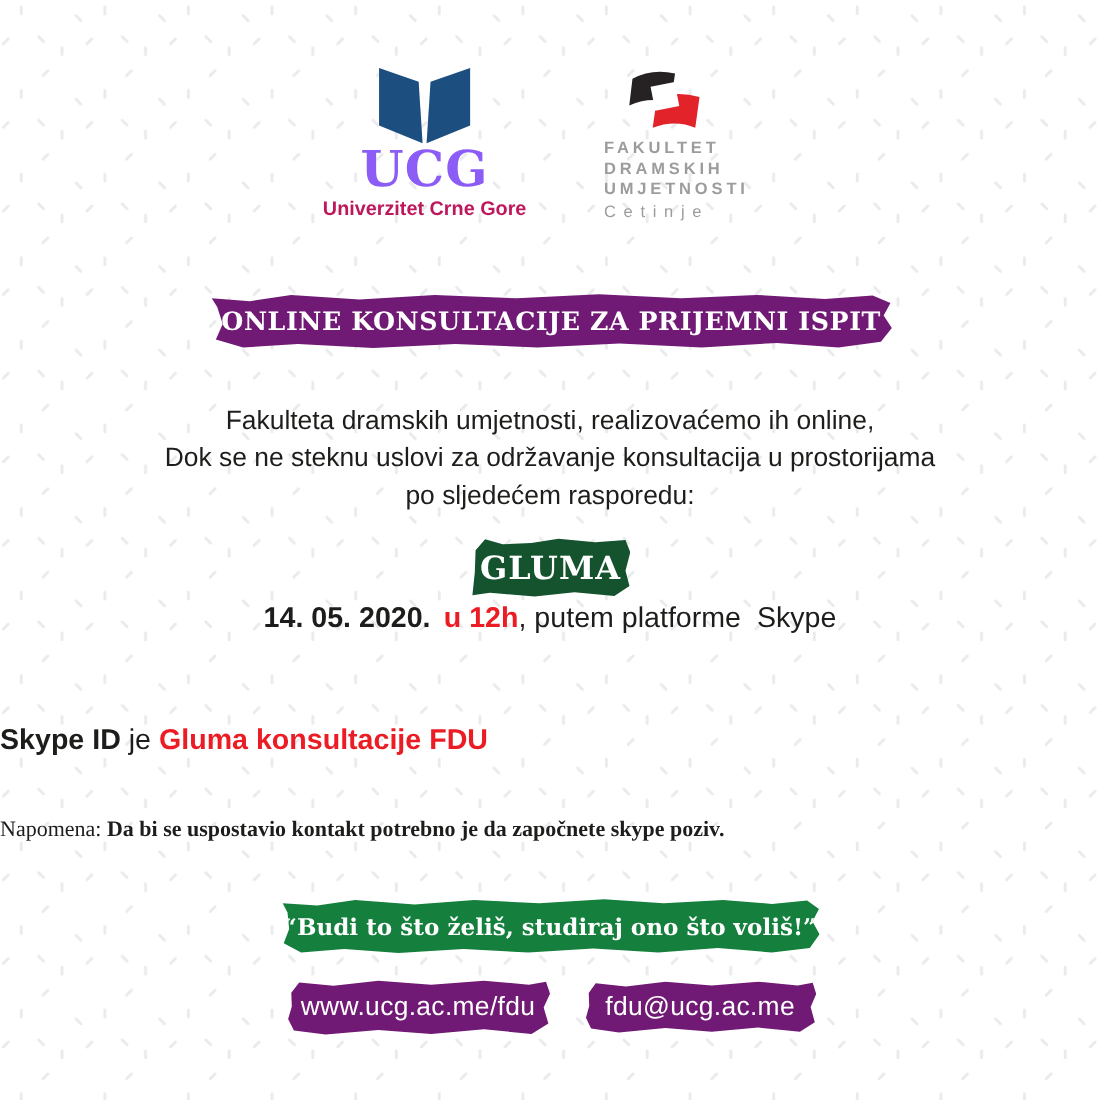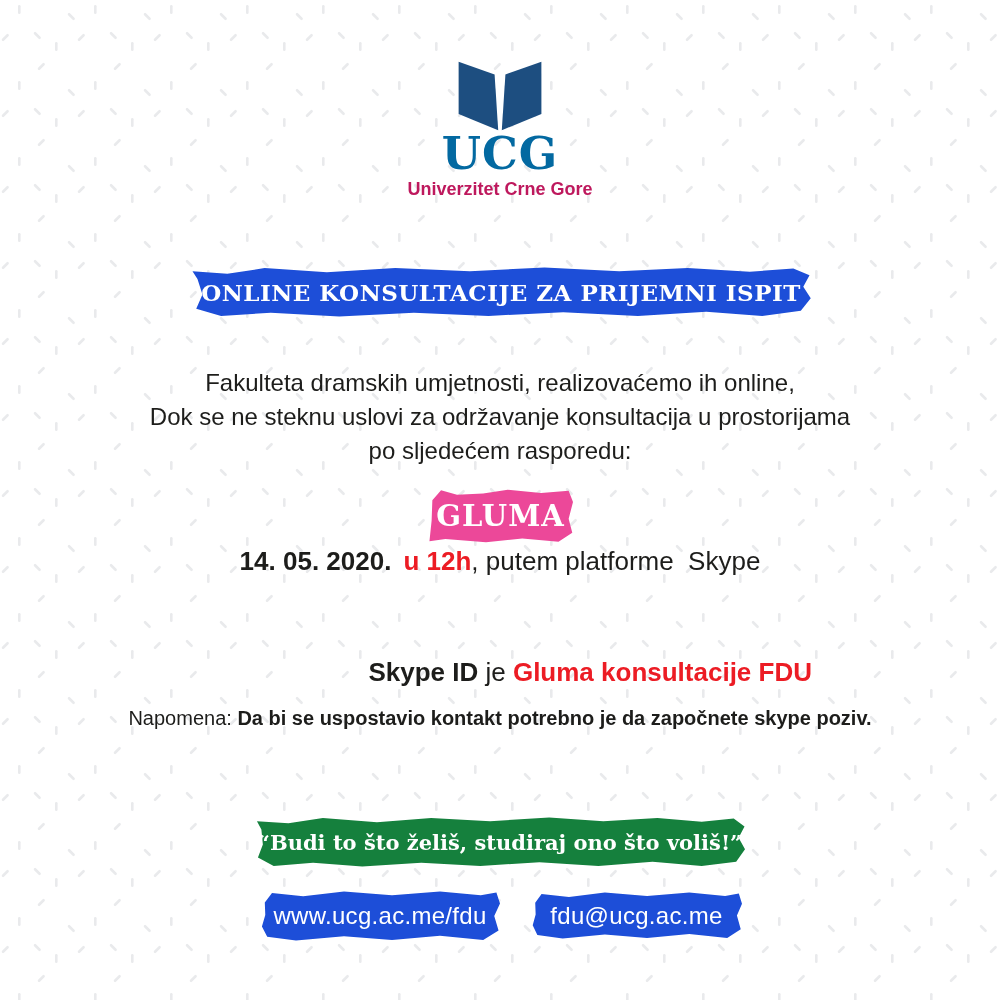--- a/index.html
+++ b/index.html
@@ -9,33 +9,33 @@
   }
   .bg-pattern{position:absolute;inset:0;z-index:0;}
   .layer{position:relative;z-index:1;}
 
   
   .header{position:absolute;top:60px;left:0;width:1000px;display:flex;justify-content:center;gap:78px;}
   .ucg-logo{width:170px;display:flex;flex-direction:column;align-items:center;}
   .ucg-book{width:94px;height:72px;display:block;}
   .ucg-acronym{
     font-family:"DejaVu Serif",serif;font-weight:bold;font-size:45px;line-height:44px;
-    color:#0369a1;letter-spacing:1px;margin-top:0px;
+    color:#8b5cf6;letter-spacing:1px;margin-top:0px;
   }
   .ucg-name{font-size:18px;font-weight:bold;color:#be185d;margin-top:3px;white-space:nowrap;}
 
   .fdu-logo{width:150px;display:flex;flex-direction:column;align-items:flex-start;padding-top:2px;}
   .fdu-flags{width:78px;height:60px;display:block;margin-left:16px;margin-bottom:4px;}
   .fdu-line{font-size:15px;font-weight:bold;color:#9c9c9b;letter-spacing:3.5px;line-height:18.5px;}
   .fdu-city{font-size:15px;color:#9c9c9b;letter-spacing:7px;line-height:19px;margin-top:1px;}
 
   
   .banner{position:absolute;display:flex;align-items:center;justify-content:center;}
-  .banner-black{background:#1d4ed8;}
-  .banner-red{background:#ec4899;}
+  .banner-black{background:#701a75;}
+  .banner-red{background:#14532d;}
   .banner-gray{background:#15803d;}
   .slab{font-family:"DejaVu Serif",serif;font-weight:bold;color:#ffffff;white-space:nowrap;}
 
   .title-banner{left:190px;top:266px;width:622px;height:52px;
     clip-path:polygon(1.2% 25%,0.4% 10%,6% 15%,12% 4%,22% 12%,33% 4%,45% 10%,57% 3%,69% 10%,80% 4%,90% 11%,97% 5%,99.6% 18%,98.6% 40%,99.8% 62%,98.2% 86%,92% 96%,83% 88%,72% 96%,60% 89%,48% 96%,36% 90%,24% 97%,13% 90%,5% 96%,1% 82%,2% 55%);}
   .title-banner .slab{font-size:23px;letter-spacing:0.5px;}
 
   .gluma-banner{left:428px;top:488px;width:145px;height:56px;
     clip-path:polygon(3% 22%,9% 4%,20% 12%,38% 10%,55% 3%,78% 9%,97% 5%,100% 25%,97% 55%,99.5% 80%,90% 96%,65% 90%,40% 97%,12% 91%,1% 95%,2.5% 58%);}
   .gluma-banner .slab{font-size:29px;letter-spacing:1px;}
@@ -51,24 +51,24 @@
   .link-banner .link-text{font-size:24px;color:#ffffff;white-space:nowrap;letter-spacing:0.3px;}
 
   
   .intro{position:absolute;top:366px;left:0;width:1000px;text-align:center;
     font-size:24px;line-height:34px;color:#1d1d1b;}
   .schedule{position:absolute;top:544px;left:0;width:1000px;text-align:center;
     font-size:26px;line-height:35px;}
   .schedule .date{font-weight:bold;margin-right:12px;}
   .schedule .time{font-weight:bold;color:#ec1c24;}
   .keep-ws{white-space:pre-wrap;}
-  .skype-line{position:absolute;top:657px;left:0;width:812px;text-align:right;font-size:26px;}
+  .skype-line{position:absolute;top:657px;left:0;width:812px;text-align:left;font-size:26px;}
   .skype-line .b{font-weight:bold;}
   .skype-line .id{font-weight:bold;color:#ec1c24;}
-  .note-line{position:absolute;top:707px;left:0;width:1000px;text-align:center;font-size:20px;}
+  .note-line{position:absolute;top:743px;left:0;width:1000px;text-align:left;font-size:20px;font-family:Liberation Serif, serif;}
   .note-line .b{font-weight:bold;}
 </style>
 </head>
 <body>
 
 <div class="poster">
 
   <svg class="bg-pattern" width="1000" height="1000" xmlns="http://www.w3.org/2000/svg">
     <defs>
       <pattern id="ticks" width="76" height="76" patternUnits="userSpaceOnUse">
@@ -89,20 +89,31 @@
 
     <div class="ucg-logo">
       <svg class="ucg-book" viewBox="0 0 100 80" xmlns="http://www.w3.org/2000/svg">
         <path d="M4,2 L44,16 L48,78 L4,60 Z" fill="#1d4e80"></path>
         <path d="M96,2 L56,16 L52,78 L96,60 Z" fill="#1d4e80"></path>
       </svg>
       <div class="ucg-acronym">UCG</div>
       <div class="ucg-name">Univerzitet Crne Gore</div>
     </div>
 
+    <div class="fdu-logo">
+      <svg class="fdu-flags" viewBox="0 0 80 62" xmlns="http://www.w3.org/2000/svg">
+        <path d="M10,10 Q28,0 50,5 L46,33 Q28,26 7,35 Z" fill="#262223"></path>
+        <path d="M33,28 Q51,21 73,27 L69,56 Q50,48 29,56 Z" fill="#e2232a"></path>
+        <rect x="29" y="15" width="23" height="23" fill="#ffffff" transform="rotate(-11 40.5 26.5)"></rect>
+      </svg>
+      <div class="fdu-line">FAKULTET</div>
+      <div class="fdu-line">DRAMSKIH</div>
+      <div class="fdu-line">UMJETNOSTI</div>
+      <div class="fdu-city">Cetinje</div>
+    </div>
 
   </div>
 
   <div class="banner banner-black title-banner layer">
     <span class="slab">ONLINE KONSULTACIJE ZA PRIJEMNI ISPIT</span>
   </div>
 
   <div class="intro layer">
     <div>Fakulteta dramskih umjetnosti, realizovaćemo ih online,</div>
     <div>Dok se ne steknu uslovi za održavanje konsultacija u prostorijama</div>

